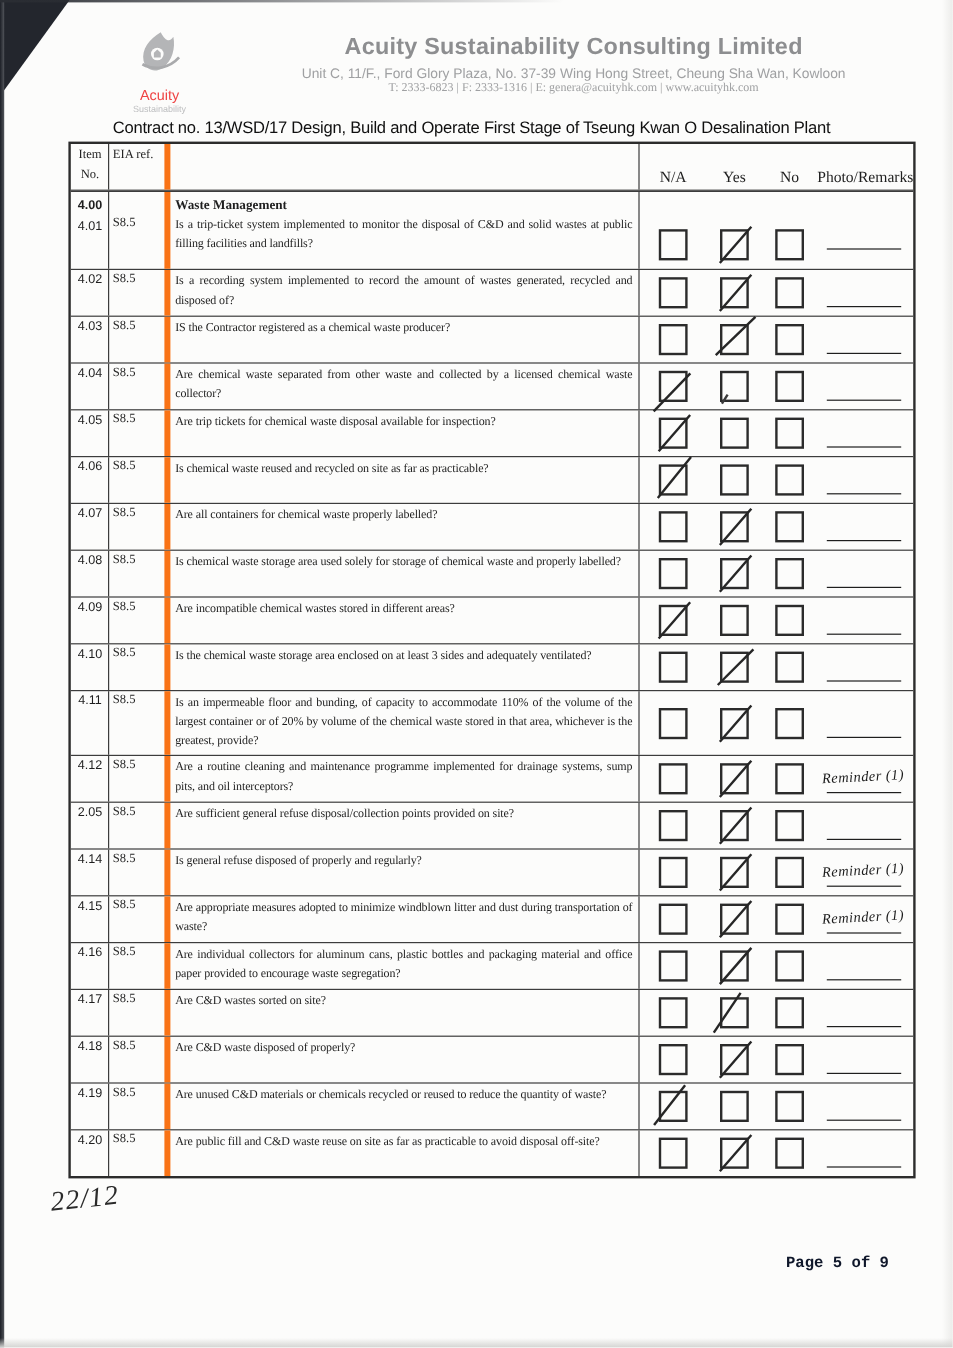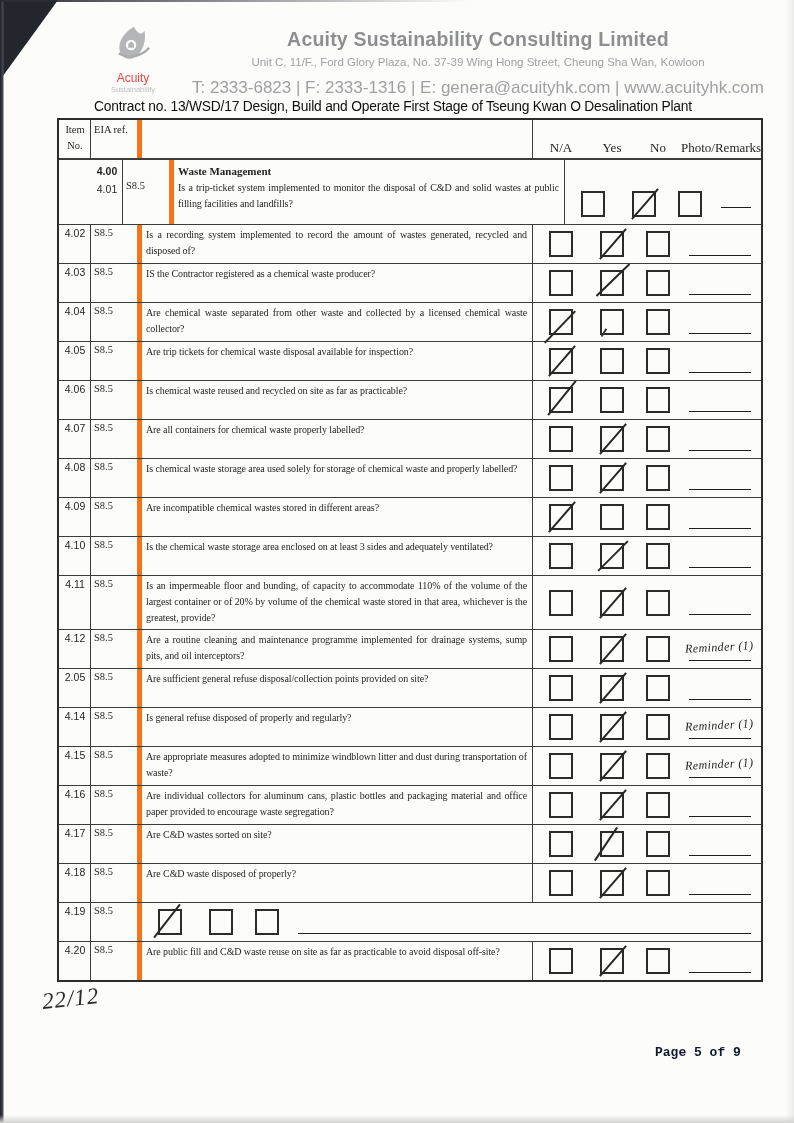--- a/index.html
+++ b/index.html
@@ -22,21 +22,21 @@
                 background:linear-gradient(to left,#ececea,rgba(255,255,255,0)); }
 
   
   .logo { position:absolute; left:94px; top:24px; width:78px; text-align:center; }
   .logo .brand   { font-family:"Liberation Sans",sans-serif; font-size:12px; color:#ef4444; margin-top:1px; }
   .logo .tagline { font-family:"Liberation Sans",sans-serif; font-size:7.5px; color:#bcbdbf; }
   .head-text { position:absolute; left:186px; top:28px; width:584px; text-align:center; }
   .company  { font-family:"Liberation Sans",sans-serif; font-weight:bold; font-size:19.5px;
               color:#8d8e90; letter-spacing:0.2px; }
   .address  { margin-top:5px; font-family:"Liberation Sans",sans-serif; font-size:11.5px; color:#9fa0a2; }
-  .contact  { margin-top:10px; font-family:Liberation Sans, sans-serif; font-size:17px; color:#9fa0a2; }
+  .contact  { margin-top:0; font-family:Liberation Serif, serif; font-size:10px; color:#9fa0a2; }
   .contract { position:absolute; left:40px; top:99px; width:706px; text-align:center;
               font-family:"Liberation Sans",sans-serif; font-weight:normal; font-size:13.8px;
               color:#101010; letter-spacing:-0.2px; }
 
   
   .checklist { position:absolute; left:57px; top:118px; width:702px;
                border:2px solid #2c2c2c; background:transparent; }
   .row  { display:flex; border-top:1px solid #3c3c3c; min-height:38px; align-items:stretch; }
   .thead{ border-top:none; min-height:38px; border-bottom:1px solid #3c3c3c; }
   .c-item { width:28px; flex:none; border-right:1px solid #3c3c3c; padding:2px 1px 0 2px;
@@ -58,21 +58,21 @@
                        left:10px; top:-9px; transform:rotate(41deg); }
   .box.extra-tick::before { content:""; position:absolute; width:1.5px; height:9px; background:#3a3a3a;
                        left:1px; bottom:-4px; transform:rotate(32deg); }
   .rem-line { position:absolute; left:8px; right:10px; top:calc(50% + 11px);
               border-top:1.5px solid #1e1e1e; }
   .rem-text { position:absolute; left:4px; top:calc(50% - 9px); white-space:nowrap;
               font-style:italic; font-size:12px; letter-spacing:0.4px; color:#1c1c1c;
               transform:rotate(-3deg); z-index:2; }
 
   
-  .section-row { min-height:64px;padding-left:32px; }
+  .section-row { min-height:64px; }
   .section-row .c-item div { line-height:18px; }
   .sec-item { font-weight:bold; }
   .section-row .c-eia { padding-top:20px; }
   .sec-title { font-weight:bold; font-size:11px; letter-spacing:0; line-height:18px; }
   .section-row .c-checks { align-items:flex-end; padding-bottom:7px; }
   .section-row .rem-line { top:auto; bottom:9px; }
 
   
   [data-name="checklist-body"] .row:nth-child(2) .box.marked::after { height:46px; top:-15px; transform:rotate(46deg); }
   [data-name="checklist-body"] .row:nth-child(3) .box.marked::after { height:44px; top:-6px; left:8px; transform:rotate(44deg); }
@@ -497,20 +497,21 @@
             </div>
       <div class="s-rem">
 
         <span class="rem-line" data-name="remark-line"></span>
       </div>
     </div>
   </div>
         <div class="row" data-name="table-row">
     <div class="c-item" data-name="item-no">4.19</div>
     <div class="c-eia" data-name="eia-ref">S8.5</div>
+    <div class="c-q" data-name="question-text">Are unused C&amp;D materials or chemicals recycled or reused to reduce the quantity of waste?</div>
     <div class="c-checks">
       <div class="slot s-na">
               <span class="box marked" data-name="checkbox-na"></span>
             </div>
       <div class="slot s-yes">
               <span class="box" data-name="checkbox-yes"></span>
             </div>
       <div class="slot s-no">
               <span class="box" data-name="checkbox-no"></span>
             </div>

